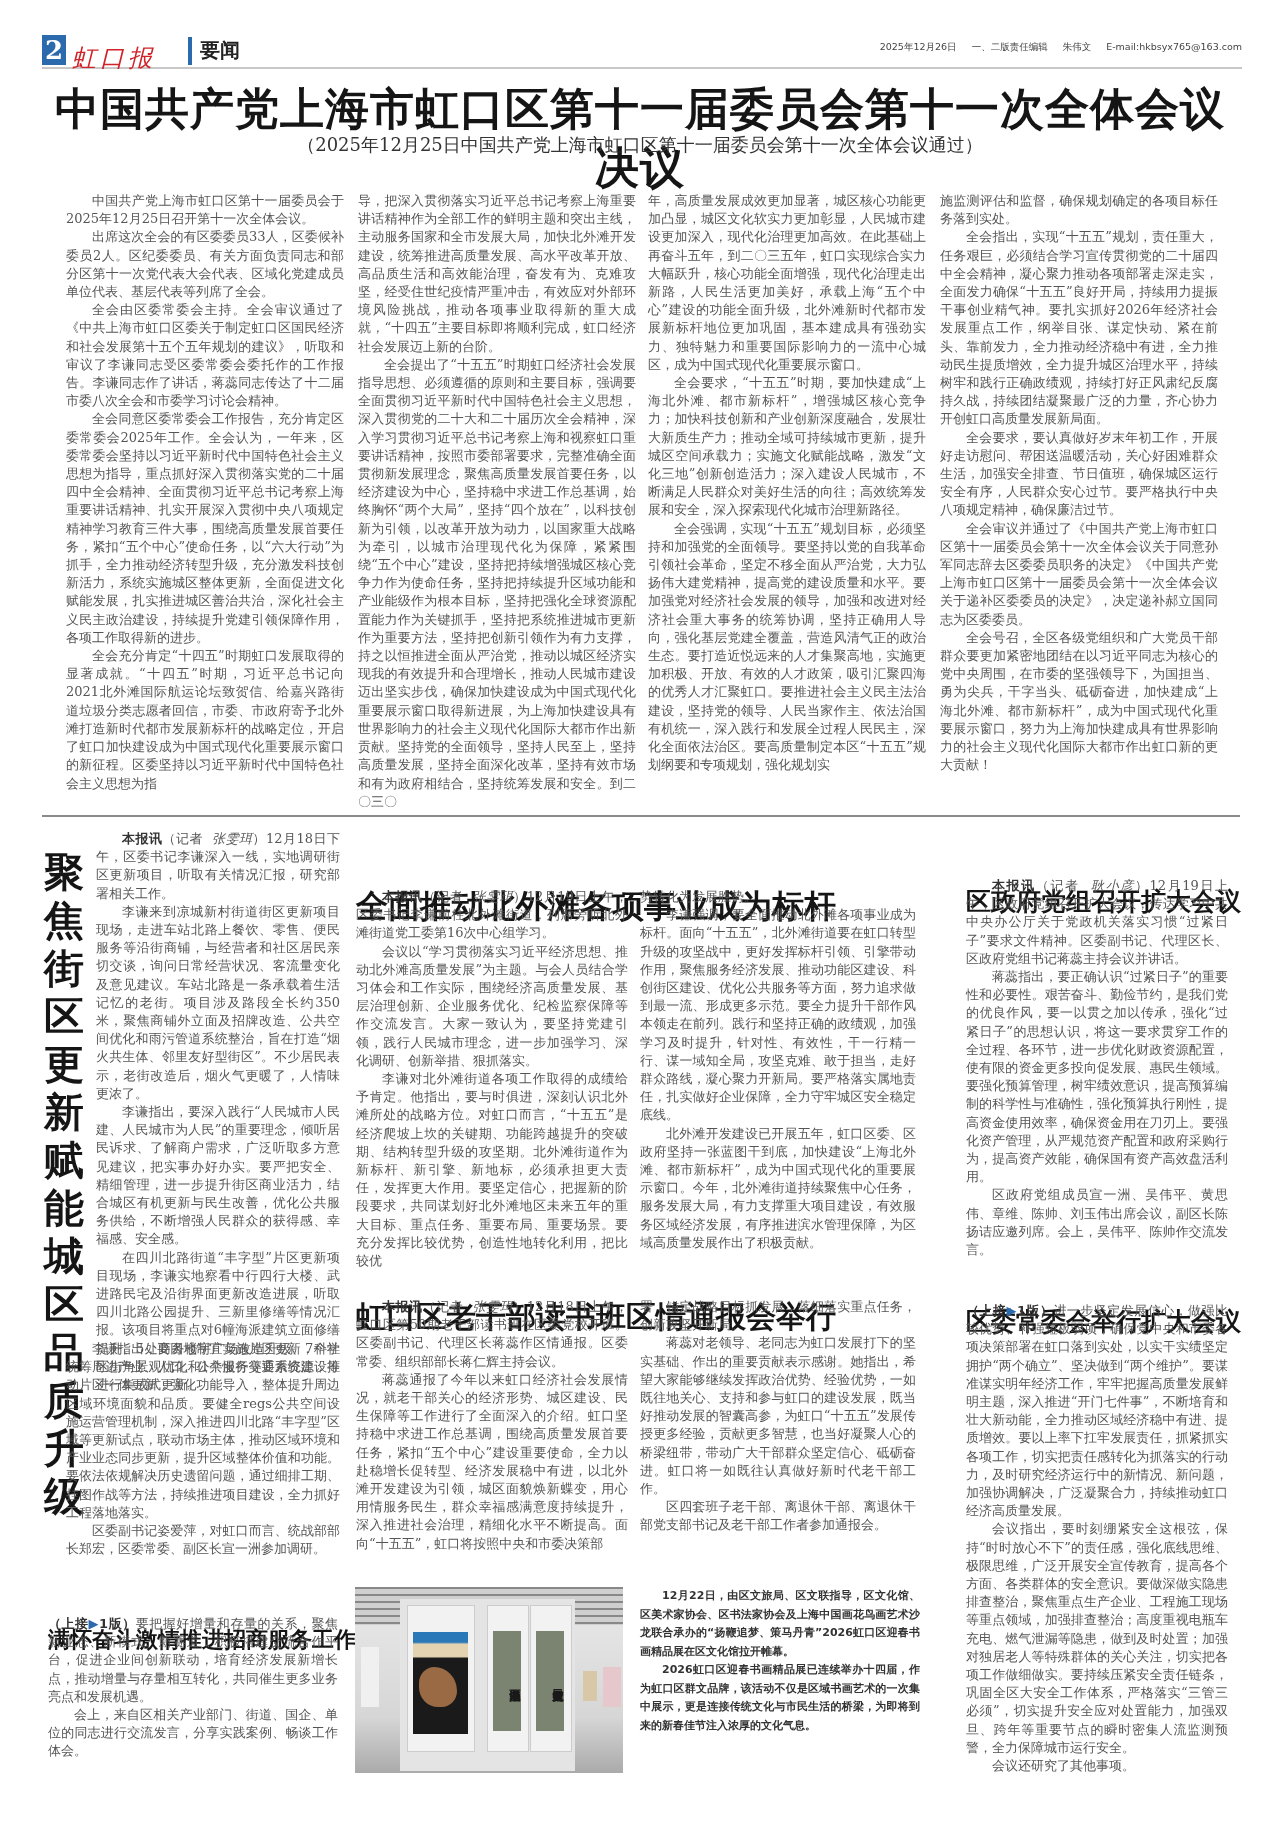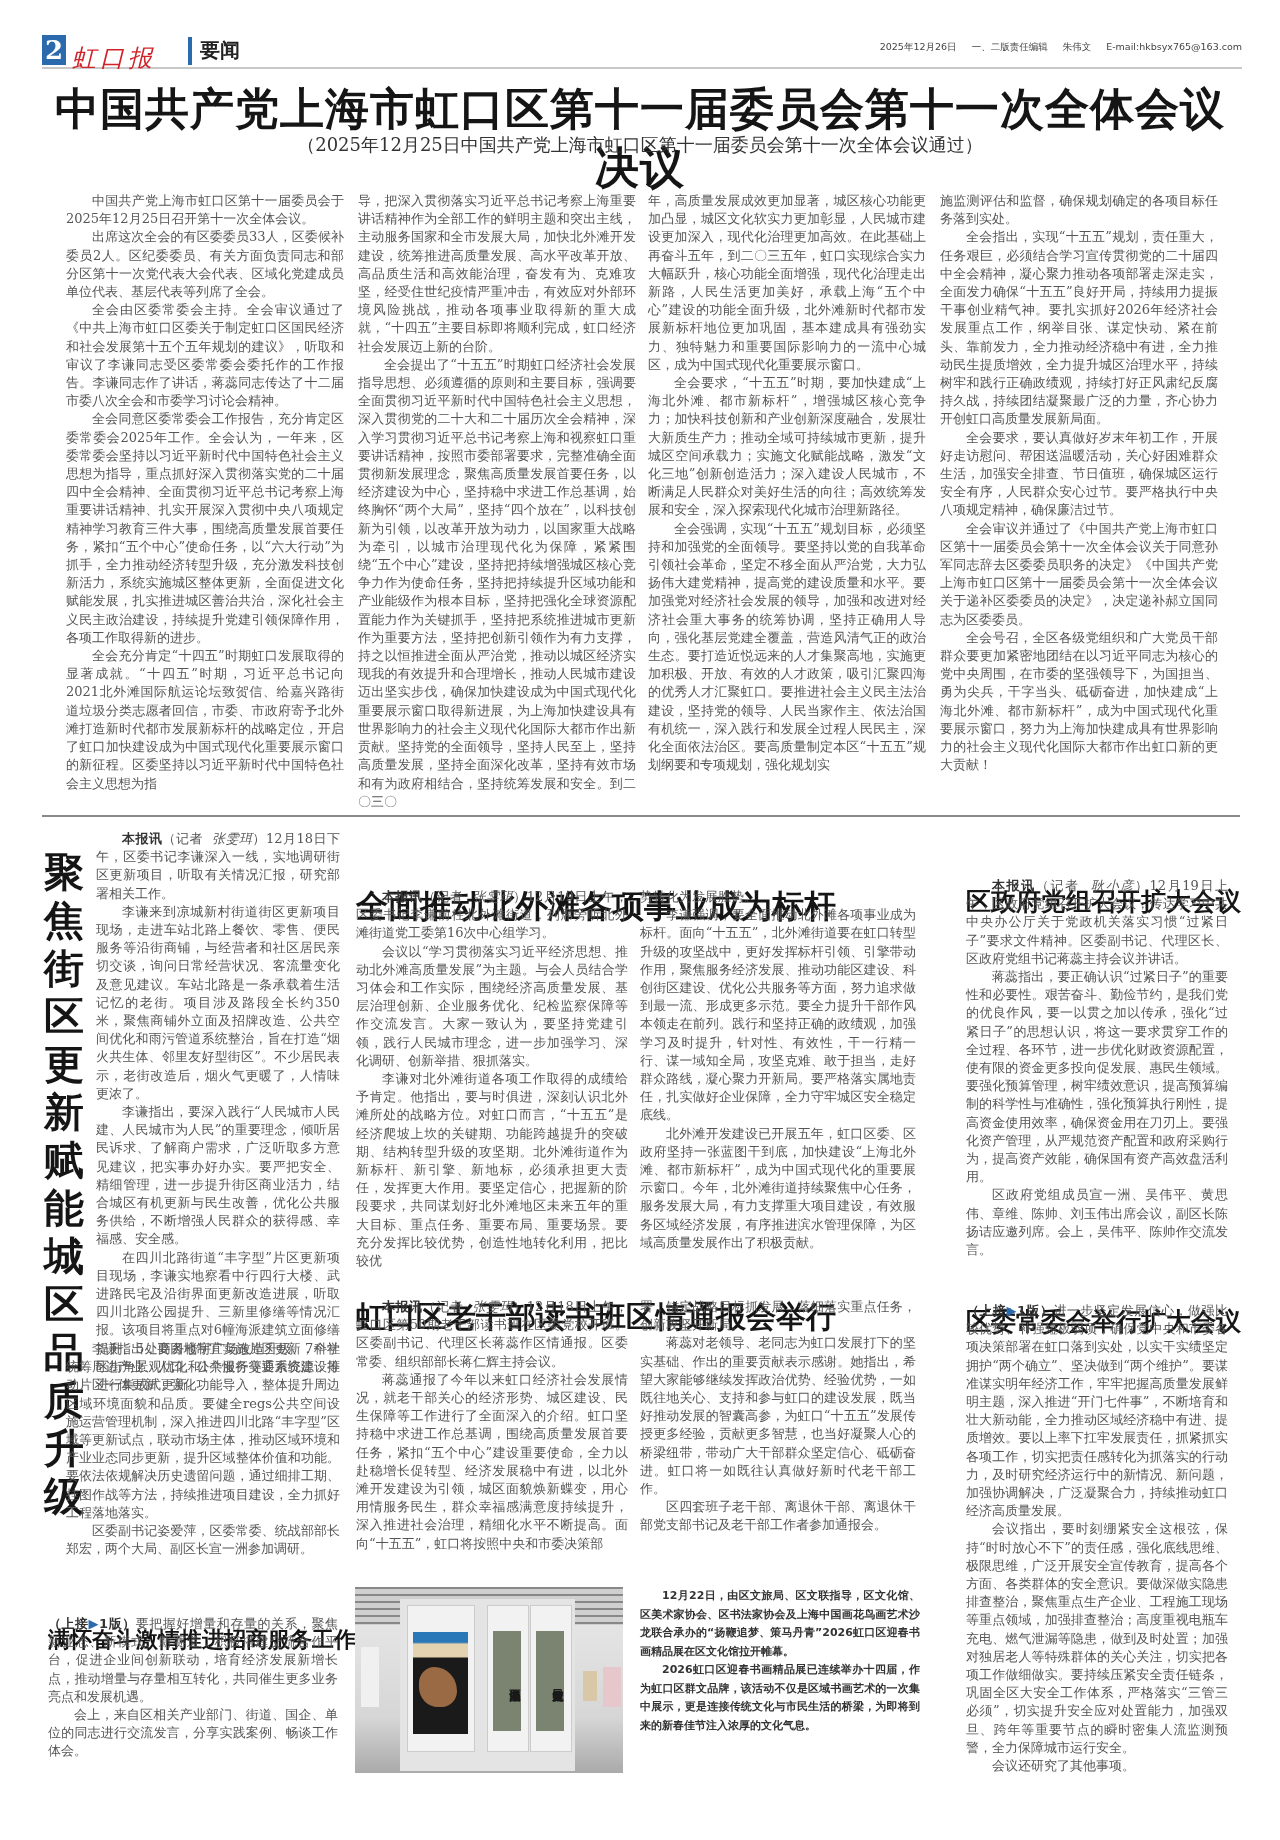--- a/index.html
+++ b/index.html
@@ -84,21 +84,21 @@
 
 <div class="vert-title">聚焦街区更新赋能城区品质升级</div>
 <div class="col" style="left:96px;top:830px;width:244px;">
   <p><span class="bold-lead">本报讯</span><span>（记者</span>&nbsp;&nbsp;<span class="reporter">张雯珥</span><span>）12月18日下午，区委书记李谦深入一线，实地调研街区更新项目，听取有关情况汇报，研究部署相关工作。</span></p>
   <p>李谦来到凉城新村街道街区更新项目现场，走进车站北路上餐饮、零售、便民服务等沿街商铺，与经营者和社区居民亲切交谈，询问日常经营状况、客流量变化及意见建议。车站北路是一条承载着生活记忆的老街。项目涉及路段全长约350米，聚焦商铺外立面及招牌改造、公共空间优化和雨污管道系统整治，旨在打造“烟火共生体、邻里友好型街区”。不少居民表示，老街改造后，烟火气更暖了，人情味更浓了。</p>
   <p>李谦指出，要深入践行“人民城市人民建、人民城市为人民”的重要理念，倾听居民诉求、了解商户需求，广泛听取多方意见建议，把实事办好办实。要严把安全、精细管理，进一步提升街区商业活力，结合城区有机更新与民生改善，优化公共服务供给，不断增强人民群众的获得感、幸福感、安全感。</p>
   <p>在四川北路街道“丰字型”片区更新项目现场，李谦实地察看中行四行大楼、武进路民宅及沿街界面更新改造进展，听取四川北路公园提升、三新里修缮等情况汇报。该项目将重点对6幢海派建筑立面修缮提升、5处商务楼宇广场改造升级、7个社区街角景观优化和1个慢行交通系统建设等进行集成式更新。</p>
 </div>
 <div class="col" style="left:66px;top:1340px;width:274px;">
   <p>李谦指出，要因地制宜实施片区更新，科学统筹周边产业、人口、公共服务等要素资源，推动片区一体更新，强化功能导入，整体提升周边区域环境面貌和品质。要健全regs公共空间设施运营管理机制，深入推进四川北路“丰字型”区域等更新试点，联动市场主体，推动区域环境和产业业态同步更新，提升区域整体价值和功能。要依法依规解决历史遗留问题，通过细排工期、挂图作战等方法，持续推进项目建设，全力抓好工程落地落实。</p>
-  <p>区委副书记姿爱萍，区委常委、统战部部长郑宏，两个大局、副区长宣一洲参加调研。</p>
+  <p>区委副书记姿爱萍，对虹口而言、统战部部长郑宏，区委常委、副区长宣一洲参加调研。</p>
 </div>
 
 <div class="art-title" style="left:48px;top:1580px;font-size:22px;">满怀奋斗激情推进招商服务工作</div>
 <div class="col" style="left:48px;top:1615px;width:290px;">
   <p style="text-indent:0"><span class="cont-mark">（上接</span><span class="arrow">▶</span><span class="cont-mark">1版）</span><span>要把握好增量和存量的关系，聚焦新业态、新模式、新赛道，积极搭建交流合作平台，促进企业间创新联动，培育经济发展新增长点，推动增量与存量相互转化，共同催生更多业务亮点和发展机遇。</span></p>
   <p>会上，来自区相关产业部门、街道、国企、单位的同志进行交流发言，分享实践案例、畅谈工作体会。</p>
 </div>
 
 <div class="art-title" style="left:356px;top:840px;font-size:32px;">全面推动北外滩各项事业成为标杆</div>
 <div class="col" style="left:356px;top:888px;width:272px;">

